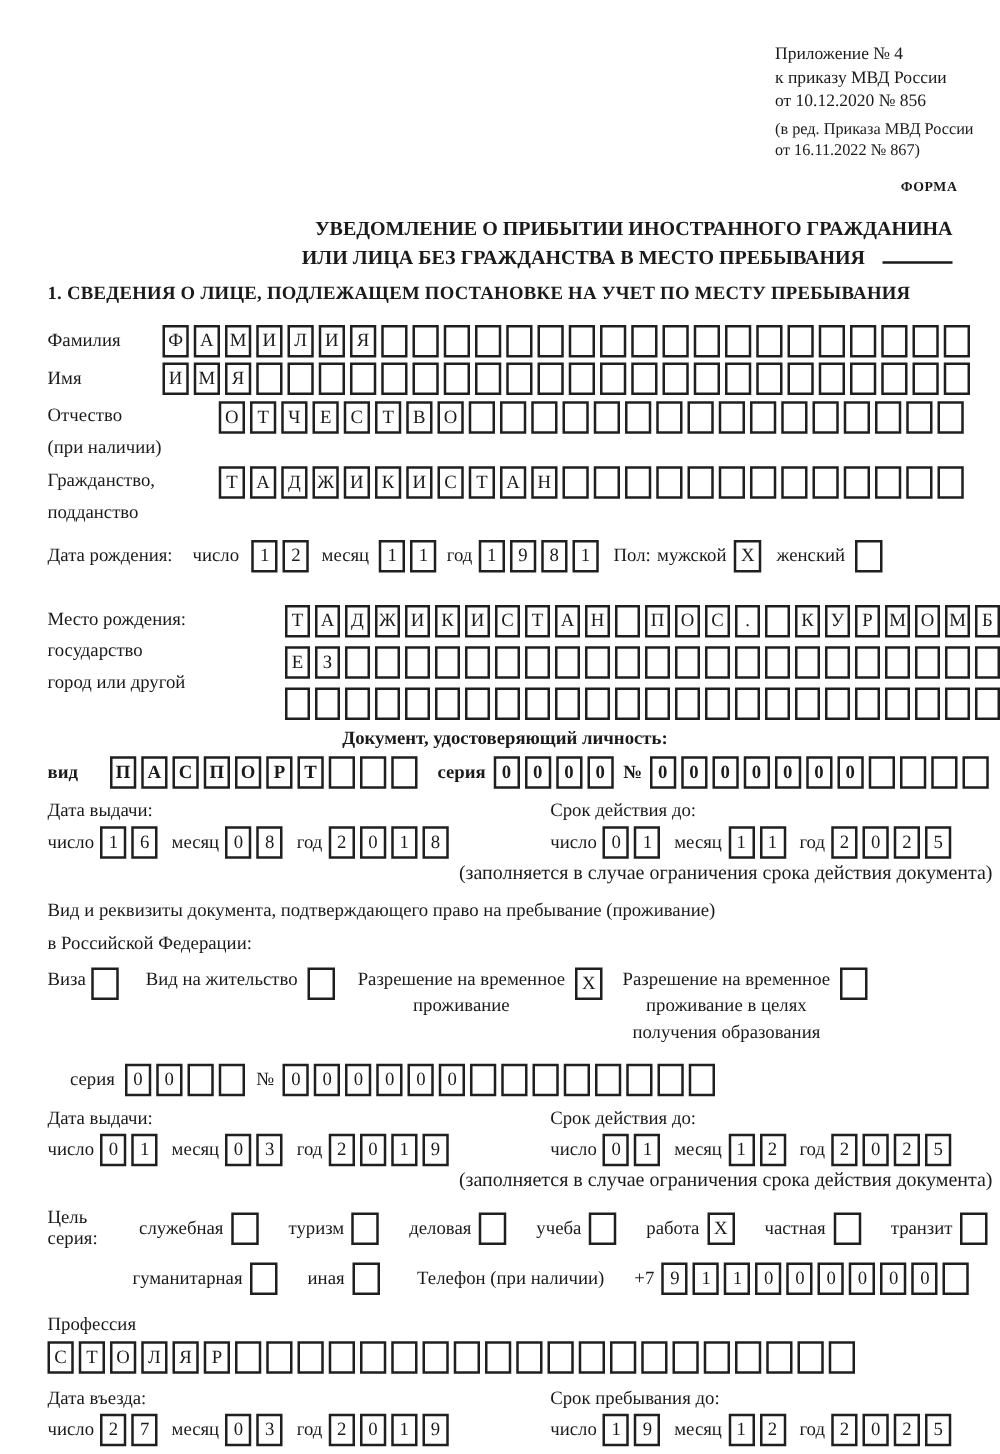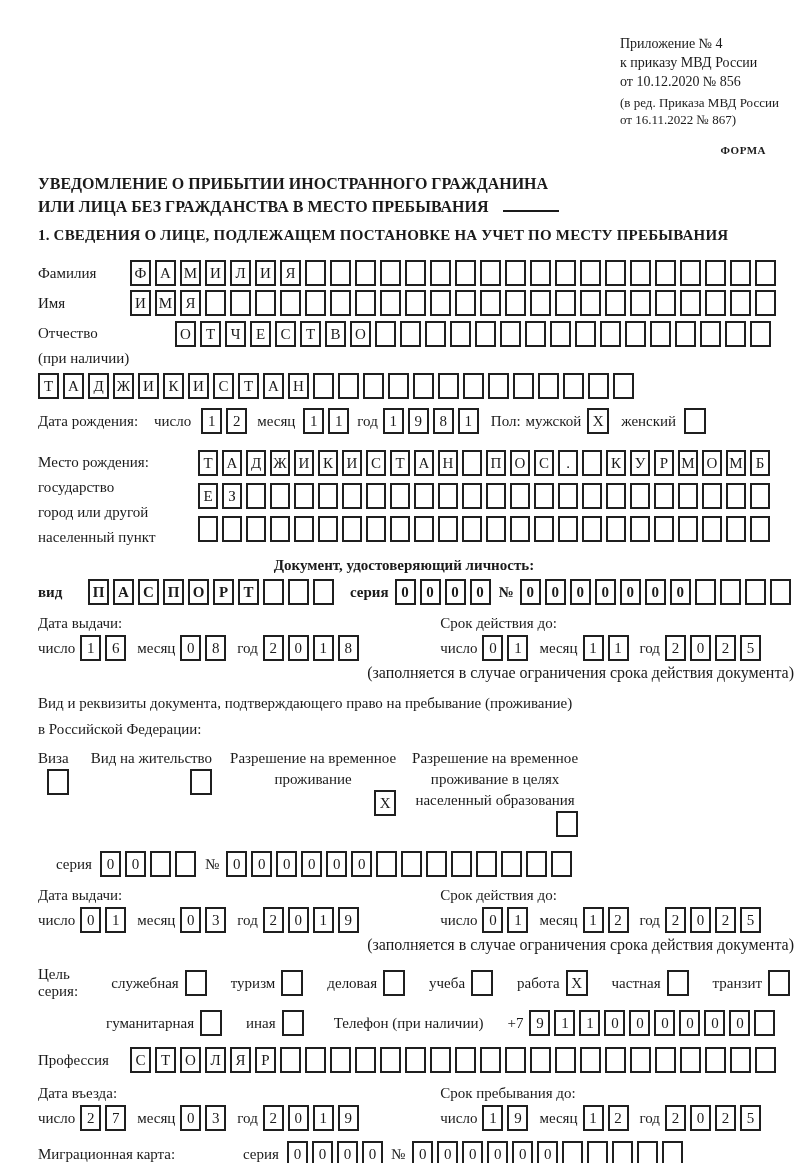--- a/index.html
+++ b/index.html
@@ -8,21 +8,21 @@
     width:800px; height:1163px; overflow:hidden; position:relative;
     color:#1a1a1a; font-family:"Liberation Serif", serif; font-size:15px;
   }
   .page { padding:34px 0 0 38px; width:800px; }
 
   
   .ref { margin-left:582px; width:200px; font-size:14px; line-height:19px; }
   .ref-small { margin-left:582px; width:210px; font-size:13px; line-height:17px; margin-top:3px; }
   .forma { text-align:right; padding-right:34px; font-weight:bold; font-size:11px; margin-top:16px; letter-spacing:0.5px; }
 
-  .title { text-align:left; font-weight:bold; font-size:16px; line-height:23px; margin-top:16px; padding-right:38px; }
+  .title { text-align:right; font-weight:bold; font-size:16px; line-height:23px; margin-top:16px; padding-right:38px; }
   .title .uline { display:inline-block; width:56px; border-bottom:2px solid #1a1a1a; margin-left:14px; }
 
   .sect { font-weight:bold; font-size:15px; margin-top:9px; letter-spacing:0.2px; }
 
   
   .frow { display:flex; align-items:flex-start; margin-top:6px; }
   .lbl { flex:none; line-height:26px; }
   .w92 { width:92px; } .w137 { width:137px; } .w160 { width:160px; } .w110 { width:110px; }
   .lstack { flex:none; line-height:25px; }
 
@@ -47,21 +47,21 @@
   .dcol  { }
   .dhead { line-height:20px; }
   .dategrp { display:flex; align-items:center; margin-top:2px; }
   .dategrp .dlabel { margin-right:5px; }
   .dategrp .cells { margin-right:7px; }
   .dnote { text-align:right; font-size:16px; margin-top:3px; padding-right:6px; }
 
   .plain { margin-top:10px; line-height:22px; }
 
   .ckrow { display:flex; align-items:flex-start; margin-top:8px; }
-  .ckgrp { display:flex; align-items:flex-end;flex-direction:column; }
+  .ckgrp { display:flex; align-items:flex-start; }
   .cktext { text-align:center; line-height:21px; }
   .ckgrp .checkbox { margin-left:8px; }
 
   .prow { display:flex; align-items:center; margin-top:12px; }
   .prow .checkbox { margin-left:6px; margin-right:10px; }
   .prow .plbl { margin-left:14px; }
 </style>
 </head>
 <body>
 
@@ -178,20 +178,24 @@
         <span class="cell"></span>
         <span class="cell"></span>
         <span class="cell"></span>
         <span class="cell"></span>
         <span class="cell"></span>
         <span class="cell"></span>
       </span>
   </div>
 
   <div class="frow" style="margin-top:2px;">
+    <div class="lstack w137">
+      <div>Гражданство,</div>
+      <div>подданство</div>
+    </div>
     <span class="cells">
         <span class="cell">Т</span>
         <span class="cell">А</span>
         <span class="cell">Д</span>
         <span class="cell">Ж</span>
         <span class="cell">И</span>
         <span class="cell">К</span>
         <span class="cell">И</span>
         <span class="cell">С</span>
         <span class="cell">Т</span>
@@ -232,26 +236,25 @@
         <span class="cell">8</span>
         <span class="cell">1</span>
       </span>
     <span style="margin-left:8px;">Пол:</span>
     <span style="margin:0 6px 0 5px;">мужской</span>
     <span class="checkbox">X</span>
     <span style="margin:0 8px 0 12px;">женский</span>
     <span class="checkbox"></span>
   </div>
 
-  <div class="frow" style="margin-top:16px;">
+  <div class="frow" style="margin-top:26px;gap:30px;">
     <div class="lstack w160">
       <div>Место рождения:</div>
       <div>государство</div>
       <div>город или другой</div>
-      <div>населенный пункт</div>
     </div>
     <div class="stackrows">
       <span class="cells cells-sm">
           <span class="cell">Т</span>
           <span class="cell">А</span>
           <span class="cell">Д</span>
           <span class="cell">Ж</span>
           <span class="cell">И</span>
           <span class="cell">К</span>
           <span class="cell">И</span>
@@ -431,21 +434,21 @@
       <span class="cktext">
         <span>Разрешение на временное</span><br>
         <span>проживание</span>
       </span>
       <span class="checkbox">X</span>
     </div>
     <div class="ckgrp" style="margin-left:16px;">
       <span class="cktext">
         <span>Разрешение на временное</span><br>
         <span>проживание в целях</span><br>
-        <span>населенный образования</span>
+        <span>получения образования</span>
       </span>
       <span class="checkbox"></span>
     </div>
   </div>
 
   <div class="frow inline" style="margin-top:14px; margin-left:18px; align-items:center;">
     <span style="margin-right:8px;">серия</span>
     <span class="cells">
         <span class="cell">0</span>
         <span class="cell">0</span>
@@ -551,21 +554,21 @@
         <span class="cell">0</span>
         <span class="cell">0</span>
         <span class="cell">0</span>
         <span class="cell">0</span>
         <span class="cell">0</span>
         <span class="cell">0</span>
         <span class="cell"></span>
       </span>
   </div>
 
-  <div class="frow" style="margin-top:11px;">
+  <div class="frow" style="margin-top:11px;flex-direction:column;">
     <span class="lbl w92">Профессия</span>
     <span class="cells">
         <span class="cell">С</span>
         <span class="cell">Т</span>
         <span class="cell">О</span>
         <span class="cell">Л</span>
         <span class="cell">Я</span>
         <span class="cell">Р</span>
         <span class="cell"></span>
         <span class="cell"></span>

